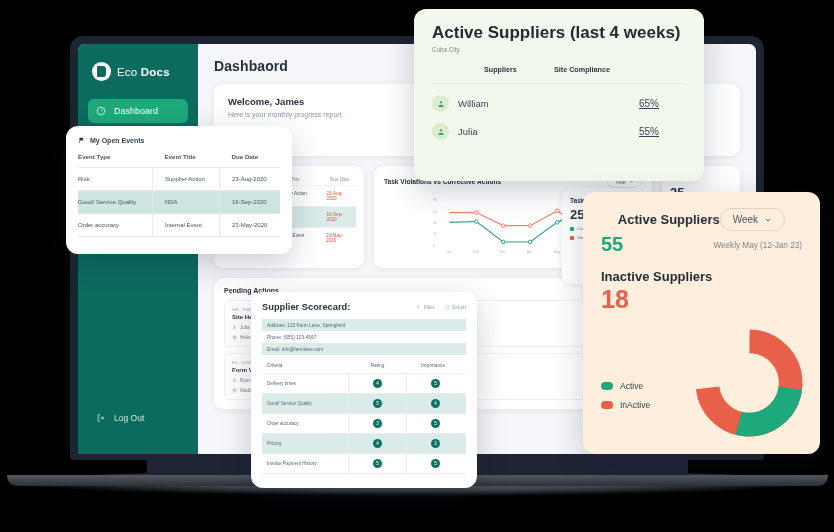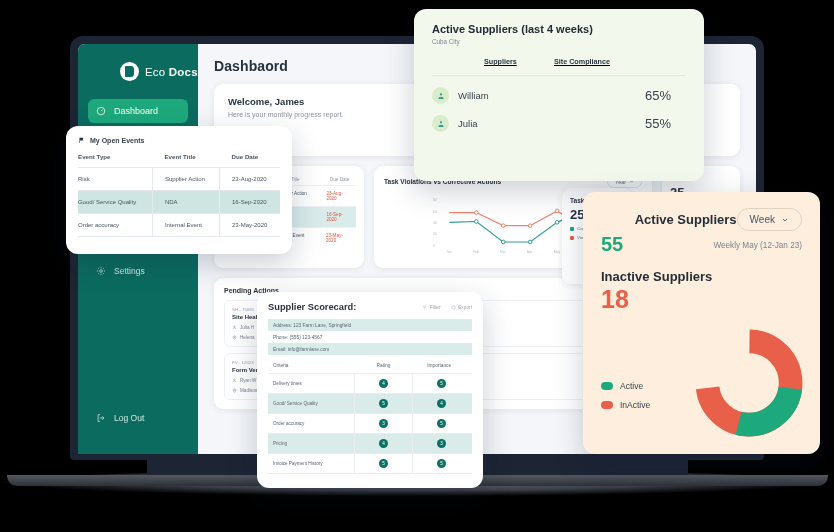--- a/index.html
+++ b/index.html
@@ -34,21 +34,21 @@
     position: absolute; left: 78px; top: 44px; width: 678px; height: 410px;
     background: #f4f6f9; border-radius: 7px 7px 0 0; overflow: hidden;
   }
 
   
   .sidebar {
     position: absolute; left: 0; top: 0; width: 120px; height: 410px;
     background: #0b6b5f;
     display: flex; flex-direction: column;
   }
-  .brand { display: flex; align-items: center; gap: 6px; padding: 18px 0 0 14px; margin-left: 28px; }
+  .brand { display: flex; align-items: center; gap: 6px; padding: 18px 0 0 14px; }
   .brand-mark {
     width: 19px; height: 19px; border-radius: 50%;
     background: #fff; position: relative; flex: none;
     display:flex; align-items:center; justify-content:center;
   }
   .brand-mark:before {
     content:""; width: 9px; height: 11px; background: #0b6b5f; border-radius: 1px 3px 3px 1px;
   }
   .brand-text { color: #fff; font-size: 11.5px; letter-spacing: .2px; }
   .brand-text b { font-weight: 700; }
@@ -127,34 +127,34 @@
   .oe-table th { font-size:6.2px; font-weight:700; color:#4b5563; padding: 0 0 7px 0; text-align:left; }
   .oe-table th:nth-child(2), .oe-table td:nth-child(2){ text-align:left; padding-left: 12px; }
   .oe-table th:nth-child(3), .oe-table td:nth-child(3){ text-align:left; padding-left: 12px; }
   .oe-table td { font-size:6px; color:#4b5563; padding: 8px 0; border:1px solid #e6eaee; border-left:0; border-right:0;}
   .oe-table td:nth-child(2){ border-left:1px solid #e6eaee; border-right:1px solid #e6eaee; }
   .oe-table tr.alt td { background: #cfe5e1; }
   .oe-due { color:#ef4b38; }
 
   
   #active-suppliers { left: 414px; top: 9px; width: 290px; height: 172px; background:#f2f8ec; padding: 14px 18px; }
-  .as-title { font-size: 11px; font-weight: 700; color:#222b36; }
+  .as-title { font-size: 17px; font-weight: 700; color:#222b36; }
   .as-sub { font-size: 6.3px; color:#7e8893; margin-top: 3px; }
-  .as-head { display:flex; margin-top: 12px; padding-bottom: 9px; border-bottom:1px solid #e2eada;text-decoration:underline; }
+  .as-head { display:flex; margin-top: 12px; padding-bottom: 9px; border-bottom:1px solid #e2eada; }
   .as-head span:nth-child(1){ width: 122px; font-size:7.2px; font-weight:700; color:#2b3541; padding-left:52px;}
   .as-head span:nth-child(2){ font-size:7.2px; font-weight:700; color:#2b3541; }
   .as-row { display:flex; align-items:center; margin-top: 11px; }
   .as-av { width:17px; height:17px; border-radius:50%; background:#dbeccd; display:flex;align-items:center;justify-content:center; flex:none; }
   .as-name { width: 70px; font-size: 9.5px; color:#3a434f; padding-left: 9px; }
   .as-bartrack { width: 120px; }
   .as-bar { height: 11px; border-radius: 6px; background:#0b7163; }
-  .as-pct { font-size: 13px; color:#3a434f; width: 38px; text-align:center; }
-
-  
-  #scorecard { left: 257px; top: 292px; width: 226px; height: 196px; padding: 10px 11px; }
+  .as-pct { font-size: 10px; color:#3a434f; width: 38px; text-align:left;text-decoration:underline; }
+
+  
+  #scorecard { left: 251px; top: 292px; width: 226px; height: 196px; padding: 10px 11px; }
   .sc-head { display:flex; justify-content:space-between; align-items:center; }
   .sc-title { font-size: 9.3px; font-weight:700; color:#2a3340; }
   .sc-actions { display:flex; gap:10px; }
   .sc-act { display:flex; align-items:center; gap:2.5px; font-size:4.8px; color:#9aa3af; }
   .sc-info { font-size:4.8px; color:#5b6575; padding: 3.5px 5px; }
   .sc-info.alt { background:#d9ecea; }
   .sc-grid { margin-top: 3px; }
   .sc-ghead { display:flex; padding: 5px 5px 5px 5px; }
   .sc-ghead span:nth-child(1){ width:86px; font-size:4.8px; color:#5b6575; }
   .sc-ghead span:nth-child(2){ width:58px; font-size:4.8px; color:#5b6575; text-align:center;}
@@ -165,21 +165,21 @@
   .sc-grow > div:nth-child(2),.sc-grow > div:nth-child(3){
     width:58px; display:flex; justify-content:center; padding: 5px 0; border-left:1px solid #e9edf1;
   }
   .badge {
     width:9px; height:9px; border-radius:50%; background:#0b7163; color:#fff;
     font-size:4.6px; display:flex; align-items:center; justify-content:center;
   }
 
   
   #suppliers-summary { left: 583px; top: 192px; width: 237px; height: 262px; background:#fdeedd; padding: 16px 18px; }
-  .ss-top { display:flex; justify-content:flex-end; align-items:center; }
+  .ss-top { display:flex; justify-content:center; align-items:center; }
   .ss-h { font-size: 13px; font-weight:700; color:#252e39; }
   .ss-pill { border:1px solid #e3d2bd; border-radius:20px; padding:5px 12px; font-size:10px; color:#4b5563; display:flex; gap:6px; align-items:center; }
   .ss-row { display:flex; justify-content:space-between; align-items:flex-end; margin-top: 2px; }
   .ss-big { font-size: 20px; font-weight:700; color:#1ea97c; line-height:1.1; }
   .ss-date { font-size: 8.2px; color:#7b8492; padding-bottom: 5px; }
   .ss-h2 { font-size: 13px; font-weight:700; color:#252e39; margin-top: 14px; }
   .ss-big2 { font-size: 25px; font-weight:700; color:#e8604a; line-height:1.2; }
   .ss-legend { position:absolute; left: 18px; bottom: 44px; }
   .ss-leg { display:flex; align-items:center; gap:7px; margin-top:9px; font-size:8.5px; color:#3a434f; }
   .ss-ldot { width:12px; height:8px; border-radius:4px; }
@@ -236,29 +236,20 @@
         <div class="nav-item">
           <span class="nav-ico">
               <svg viewBox="0 0 24 24" fill="none" stroke="currentColor" stroke-width="2">
                 <circle cx="9" cy="8" r="3.2"></circle>
                 <circle cx="17" cy="9" r="2.4"></circle>
                 <path d="M3 19c0-3.3 2.7-5 6-5s6 1.7 6 5"></path>
                 <path d="M16 14c2.8 0 5 1.5 5 5"></path>
               </svg>
             </span>
           <span>Users</span>
-        </div>
-        <div class="nav-item">
-          <span class="nav-ico">
-              <svg viewBox="0 0 24 24" fill="none" stroke="currentColor" stroke-width="2">
-                <circle cx="12" cy="12" r="3.2"></circle>
-                <path d="M12 2v3M12 19v3M2 12h3M19 12h3M5 5l2 2M17 17l2 2M19 5l-2 2M7 17l-2 2"></path>
-              </svg>
-            </span>
-          <span>Settings</span>
         </div>
       </div>
 
       <div class="nav-spacer"></div>
 
       <div class="nav-item logout">
         <span class="nav-ico">
             <svg viewBox="0 0 24 24" fill="none" stroke="currentColor" stroke-width="2">
               <path d="M10 4H5v16h5"></path>
               <path d="M15 8l4 4-4 4M9 12h10"></path>

